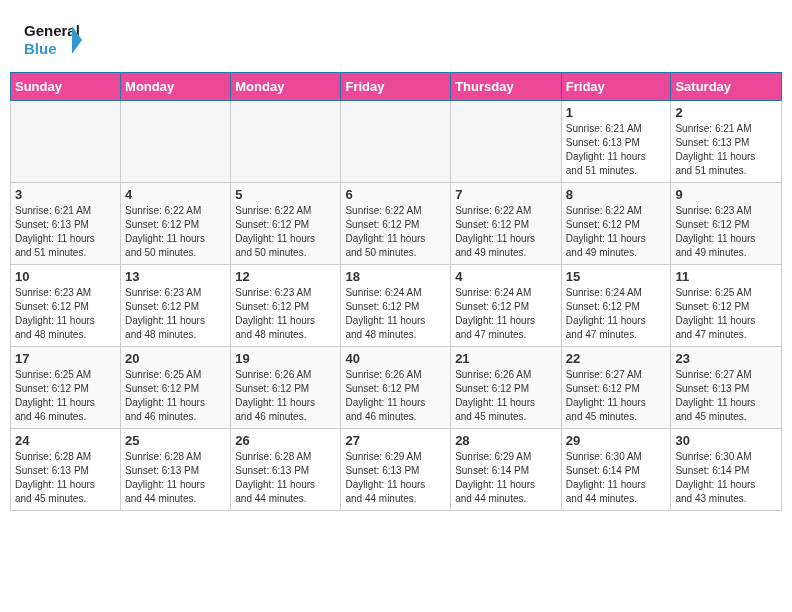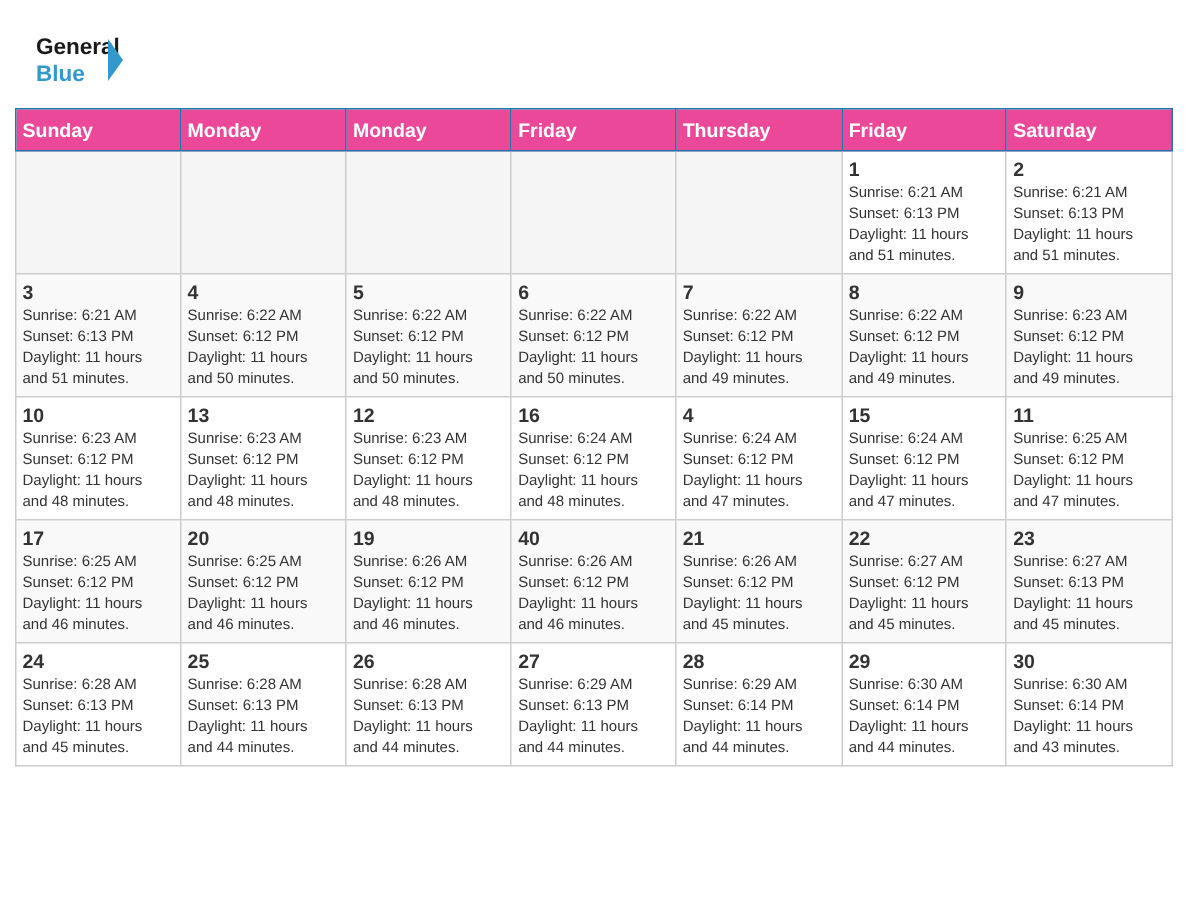--- a/index.html
+++ b/index.html
@@ -196,21 +196,21 @@
 and 48 minutes.</div>
           </td>
           <td>
             <span class="day-num">12</span>
             <div class="day-info" style="white-space: pre-line;">Sunrise: 6:23 AM
 Sunset: 6:12 PM
 Daylight: 11 hours
 and 48 minutes.</div>
           </td>
           <td>
-            <span class="day-num">16</span>
+            <span class="day-num">18</span>
             <div class="day-info" style="white-space: pre-line;">Sunrise: 6:24 AM
 Sunset: 6:12 PM
 Daylight: 11 hours
 and 48 minutes.</div>
           </td>
           <td>
             <span class="day-num">4</span>
             <div class="day-info" style="white-space: pre-line;">Sunrise: 6:24 AM
 Sunset: 6:12 PM
 Daylight: 11 hours

